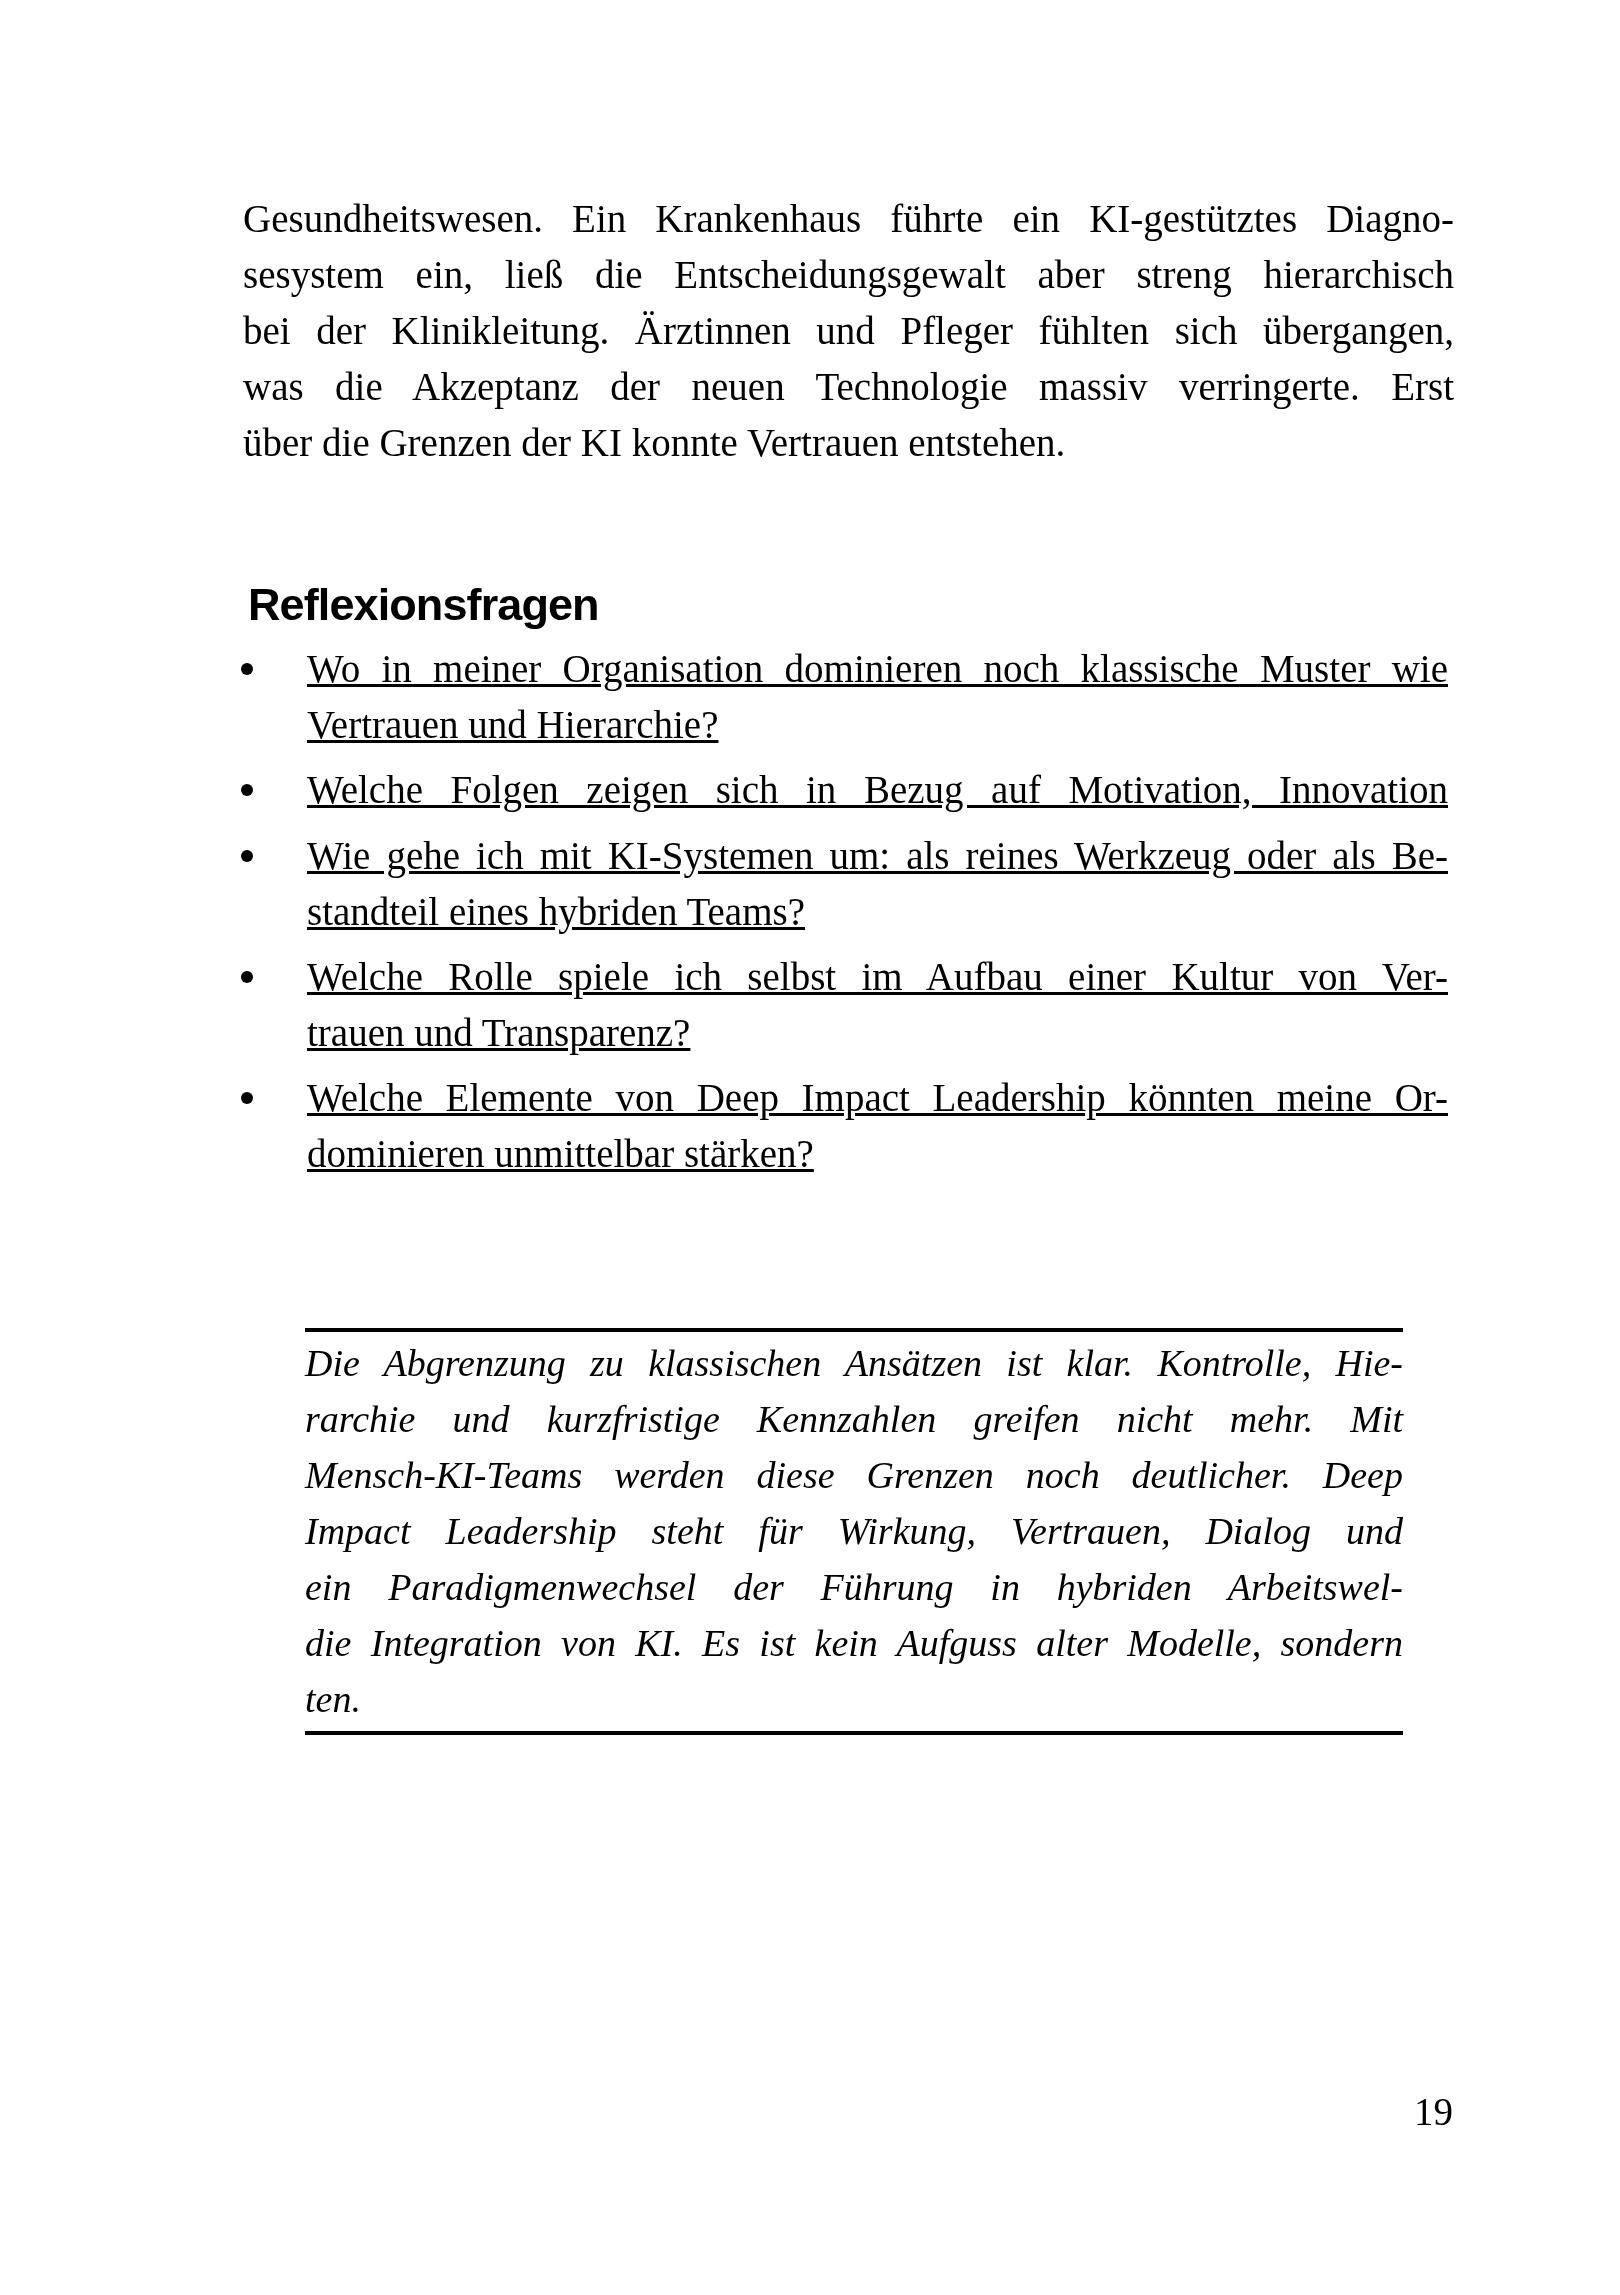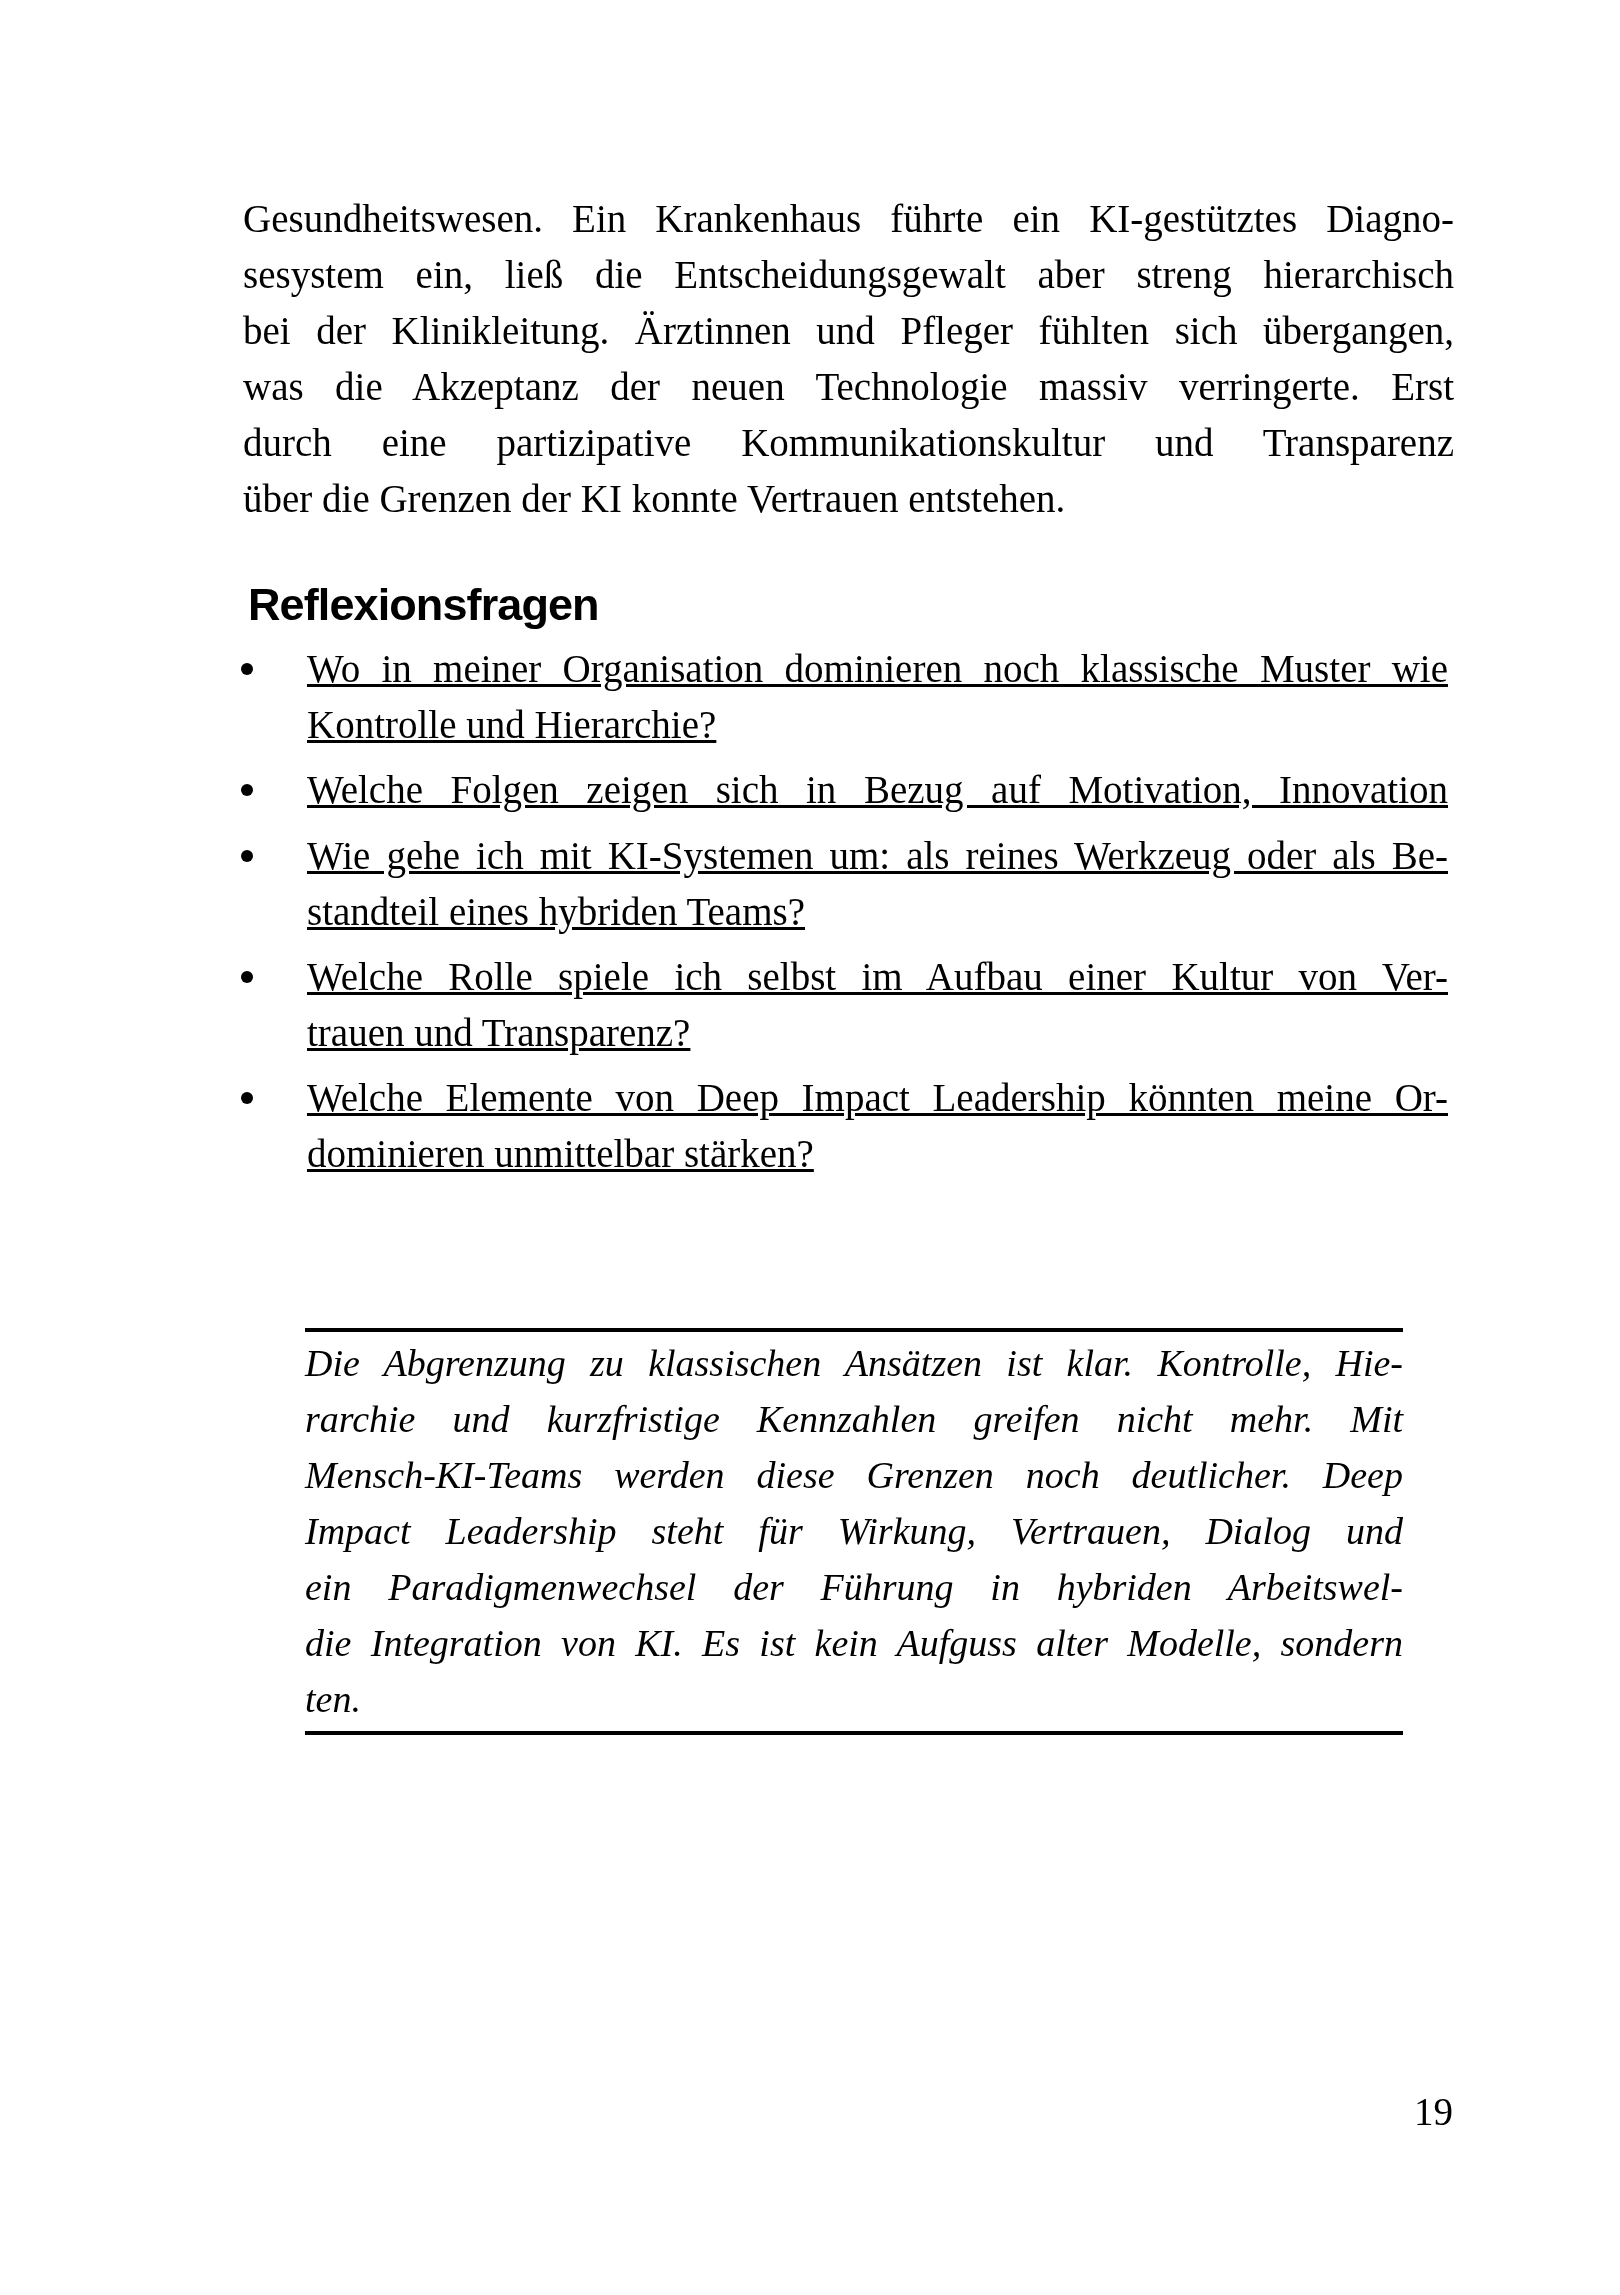--- a/index.html
+++ b/index.html
@@ -111,32 +111,31 @@
 </head>
 <body>
 
 <div class="page">
 
   <div class="abs intro body-text">
       <div class="line justify"><span class="b">Gesundheitswesen</span><span>. Ein Krankenhaus führte ein KI-gestütztes Diagno-</span></div>
       <div class="line justify"><span>sesystem ein, ließ die Entscheidungsgewalt aber streng hierarchisch</span></div>
       <div class="line justify"><span>bei der Klinikleitung. Ärztinnen und Pfleger fühlten sich übergangen,</span></div>
       <div class="line justify"><span>was die Akzeptanz der neuen Technologie massiv verringerte. Erst</span></div>
-      <div class="line justify"><span>durch eine </span><span class="b">partizipative Kommunikationskultur</span><span> und Transparenz</span></div>
       <div class="line left"><span>über die Grenzen der KI konnte Vertrauen entstehen.</span></div>
     </div>
 
   <h2 class="abs heading">Reflexionsfragen</h2>
 
   <ul class="abs questions body-text">
       <li class="question-item">
         <span class="dot"></span>
         <div>
           <div class="line justify"><span>Wo in meiner Organisation dominieren noch klassische Muster wie</span></div>
-          <div class="line left"><span>Kontrolle und Hierarchie?</span></div>
+          <div class="line left"><span>Vertrauen und Hierarchie?</span></div>
         </div>
       </li>
       <li class="question-item">
         <span class="dot"></span>
         <div>
           <div class="line justify"><span>Welche Folgen zeigen sich in Bezug auf Motivation, Innovation</span></div>
         </div>
       </li>
       <li class="question-item">
         <span class="dot"></span>

